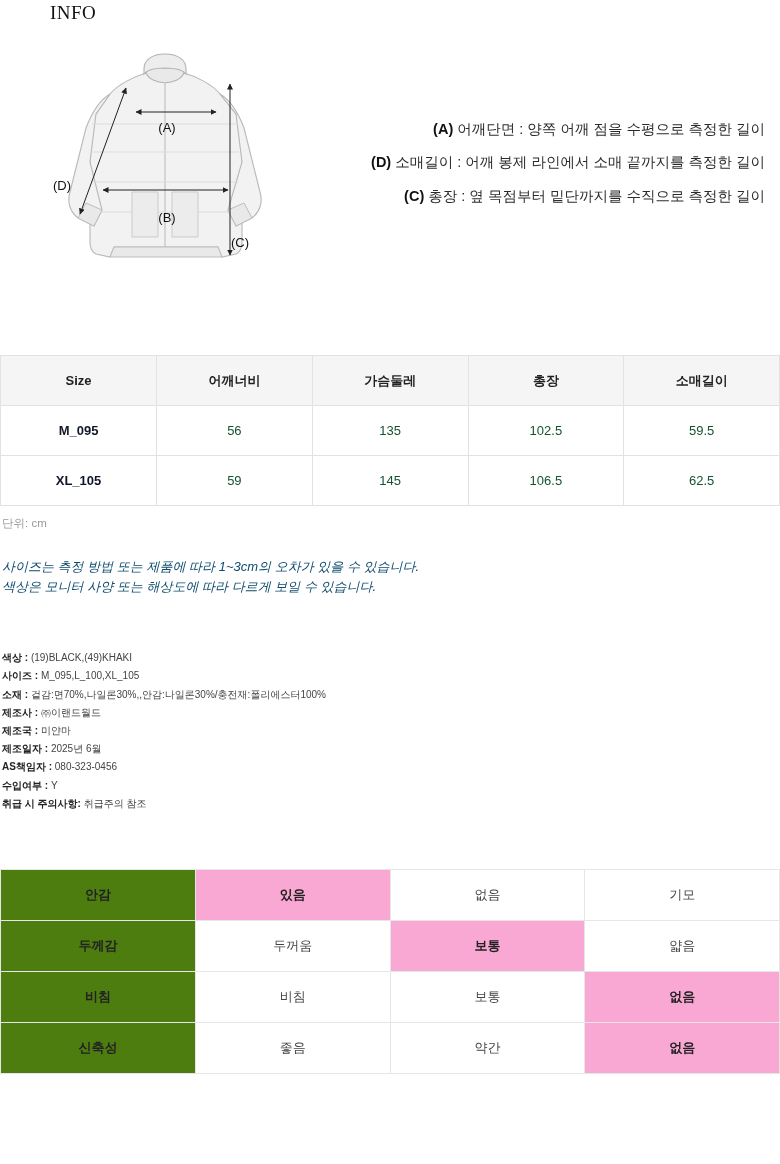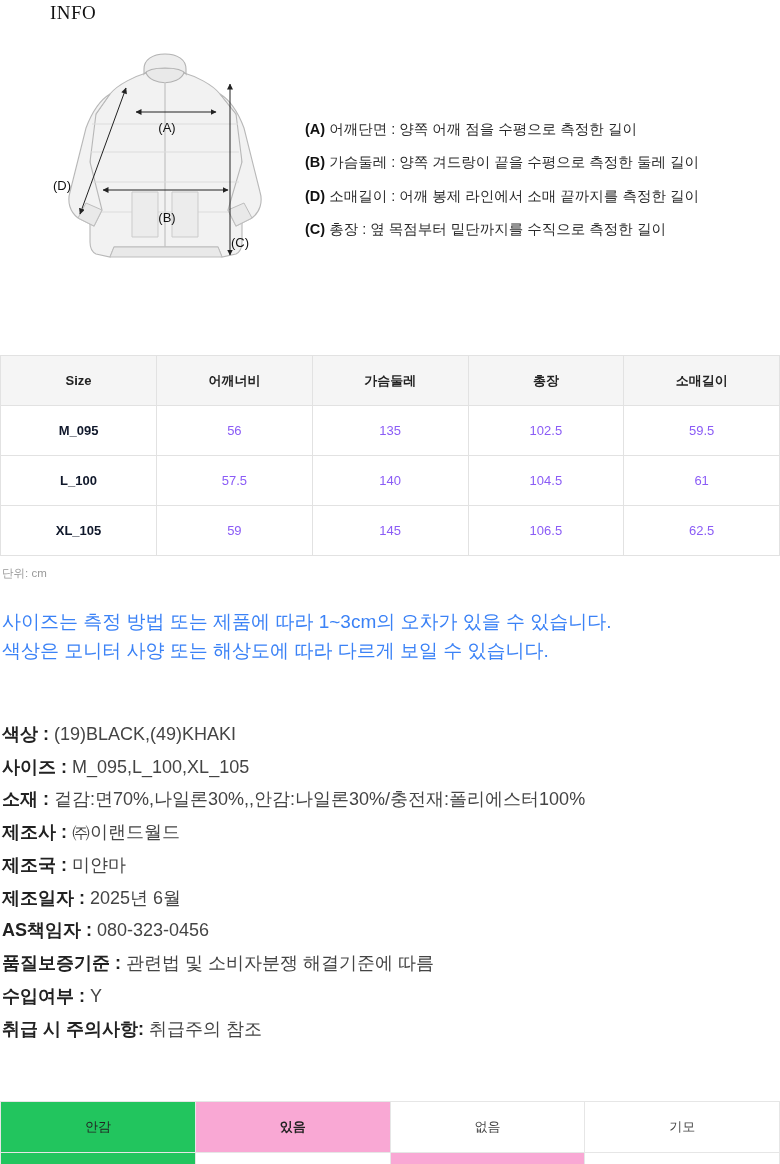--- a/index.html
+++ b/index.html
@@ -38,20 +38,21 @@
     width: 250px;
     height: 256px;
   }
   .jacket-wrap svg { display: block; }
 
   .legend {
     position: absolute;
     left: 305px;
     top: 80px;
     width: 460px;
+    text-align: right;
   }
   .legend-row {
     font-size: 14.5px;
     line-height: 1.55;
     color: #2b2b2b;
     margin-bottom: 11px;
     white-space: nowrap;
   }
   .legend-row b { font-weight: bold; color: #111; }
 
@@ -61,21 +62,21 @@
     border-collapse: collapse;
     margin-top: 52px;
     table-layout: fixed;
     padding-left: 20px;
   }
   table.size-table th, table.size-table td {
     border: 1px solid #e2e2e2;
     height: 50px;
     text-align: center;
     font-size: 13px;
-    color: #8b5cf6;
+    color: #14532d;
   }
   table.size-table thead th {
     background: #f5f5f5;
     font-weight: bold;
     font-size: 13px;
     color: #222;
   }
   table.size-table tbody td:first-child {
     font-weight: bold;
     color: #0f172a;
@@ -83,30 +84,31 @@
   table.size-table th:first-child, table.size-table td:first-child { width: 156px; }
 
   .unit-note {
     font-size: 11.5px;
     color: #999999;
     padding: 10px 0 0 2px;
   }
 
   .notes {
     padding-top: 26px;
-    font-size: 19px;
+    font-size: 13px;
     line-height: 1.55;
-    color: #3b82f6;
+    color: #0c4a6e;
+    font-style: italic;
   }
   .notes div { padding-left: 2px; }
 
   
   .spec {
     padding-top: 52px;
-    font-size: 18px;
+    font-size: 10px;
     line-height: 1.82;
     color: #444444;
   }
   .spec div { padding-left: 2px; }
   .spec b { color: #222222; font-weight: bold; }
 
   
   table.attr-table {
     width: 780px;
     border-collapse: collapse;
@@ -115,22 +117,22 @@
   }
   table.attr-table td {
     border: 1px solid #e6e6e6;
     height: 51px;
     text-align: center;
     font-size: 13px;
     color: #444;
   }
   table.attr-table td.label {
     width: 195px;
-    background: #22c55e;
-    font-weight: normal;
+    background: #4d7c0f;
+    font-weight: bold;
     color: #222;
   }
   table.attr-table td.sel {
     background: #f9a8d4;
     font-weight: bold;
     color: #222;
   }
 </style>
 </head>
 <body>
@@ -202,24 +204,20 @@
         </g>
       </svg>
     </div>
 
     <div class="legend">
       <div class="legend-row">
         <b>(A)</b>
         <span>어깨단면 : 양쪽 어깨 점을 수평으로 측정한 길이</span>
       </div>
       <div class="legend-row">
-        <b>(B)</b>
-        <span>가슴둘레 : 양쪽 겨드랑이 끝을 수평으로 측정한 둘레 길이</span>
-      </div>
-      <div class="legend-row">
         <b>(D)</b>
         <span>소매길이 : 어깨 봉제 라인에서 소매 끝까지를 측정한 길이</span>
       </div>
       <div class="legend-row">
         <b>(C)</b>
         <span>총장 : 옆 목점부터 밑단까지를 수직으로 측정한 길이</span>
       </div>
     </div>
   </div>
 
@@ -235,27 +233,20 @@
     </thead>
     <tbody>
       <tr>
         <td>M_095</td>
         <td>56</td>
         <td>135</td>
         <td>102.5</td>
         <td>59.5</td>
       </tr>
       <tr>
-        <td>L_100</td>
-        <td>57.5</td>
-        <td>140</td>
-        <td>104.5</td>
-        <td>61</td>
-      </tr>
-      <tr>
         <td>XL_105</td>
         <td>59</td>
         <td>145</td>
         <td>106.5</td>
         <td>62.5</td>
       </tr>
     </tbody>
   </table>
 
   <div class="unit-note">단위: cm</div>
@@ -288,24 +279,20 @@
     </div>
     <div>
       <b>제조일자 :</b>
       <span>2025년 6월</span>
     </div>
     <div>
       <b>AS책임자 :</b>
       <span>080-323-0456</span>
     </div>
     <div>
-      <b>품질보증기준 :</b>
-      <span>관련법 및 소비자분쟁 해결기준에 따름</span>
-    </div>
-    <div>
       <b>수입여부 :</b>
       <span>Y</span>
     </div>
     <div>
       <b>취급 시 주의사항:</b>
       <span>취급주의 참조</span>
     </div>
   </div>
 
   <table class="attr-table">
@@ -316,20 +303,26 @@
         <td>없음</td>
         <td>기모</td>
       </tr>
       <tr>
         <td class="label">두께감</td>
         <td>두꺼움</td>
         <td class="sel">보통</td>
         <td>얇음</td>
       </tr>
       <tr>
+        <td class="label">비침</td>
+        <td>비침</td>
+        <td>보통</td>
+        <td class="sel">없음</td>
+      </tr>
+      <tr>
         <td class="label">신축성</td>
         <td>좋음</td>
         <td>약간</td>
         <td class="sel">없음</td>
       </tr>
     </tbody>
   </table>
 
 </div>
 

